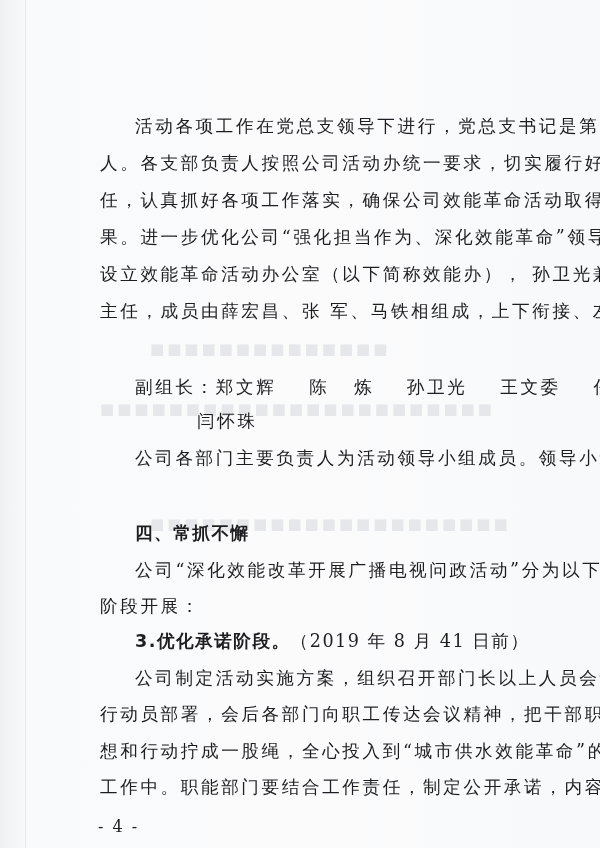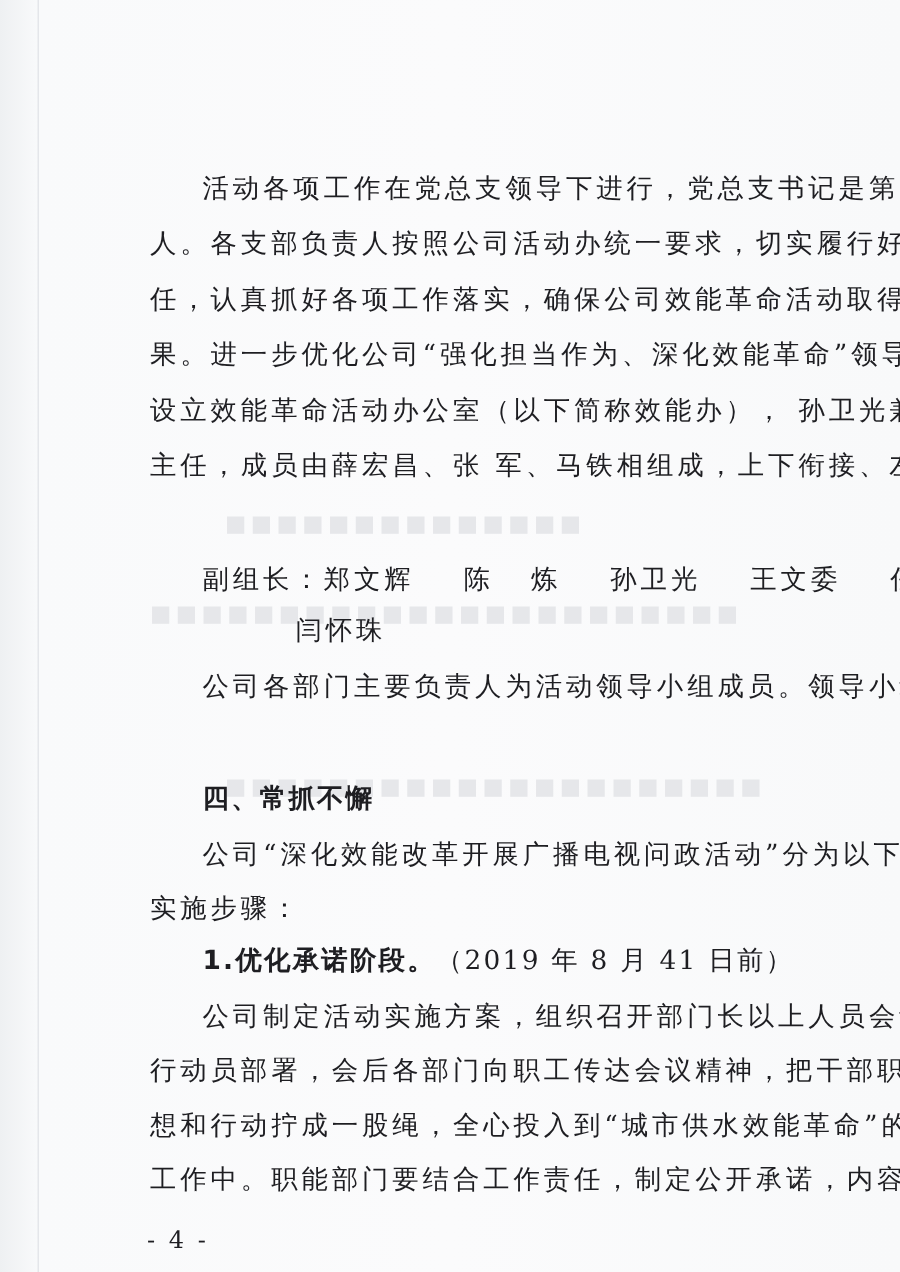--- a/index.html
+++ b/index.html
@@ -57,24 +57,24 @@
   <div class="line indent" style="top:377px;">
     <span>副组长：</span><span style="white-space:pre;">郑文辉    陈   炼    孙卫光    王文委    任淑军</span>
   </div>
   <div class="line" style="top:411px; left:197px;">闫怀珠</div>
 
   <div class="line indent" style="top:448px;">公司各部门主要负责人为活动领导小组成员。领导小组下设</div>
 
   <div class="line indent bold" style="top:523px;">四、常抓不懈</div>
 
   <div class="line indent" style="top:560px;">公司“深化效能改革开展广播电视问政活动”分为以下六个</div>
-  <div class="line" style="top:596px;">实施步骤：</div>
+  <div class="line" style="top:596px;">阶段开展：</div>
 
   <div class="line indent" style="top:631px;">
-    <span class="bold">1.优化承诺阶段。</span><span style="letter-spacing:1.5px;">（2019 年 8 月 41 日前）</span>
+    <span class="bold">3.优化承诺阶段。</span><span style="letter-spacing:1.5px;">（2019 年 8 月 41 日前）</span>
   </div>
 
   <div class="line indent" style="top:668px;">公司制定活动实施方案，组织召开部门长以上人员会议，进</div>
   <div class="line" style="top:704px;">行动员部署，会后各部门向职工传达会议精神，把干部职工的思</div>
   <div class="line" style="top:741px;">想和行动拧成一股绳，全心投入到“城市供水效能革命”的实施</div>
   <div class="line" style="top:777px;">工作中。职能部门要结合工作责任，制定公开承诺，内容包括优</div>
 
   <div class="pagenum" style="top:818px;">- 4 -</div>
 </div>
 

